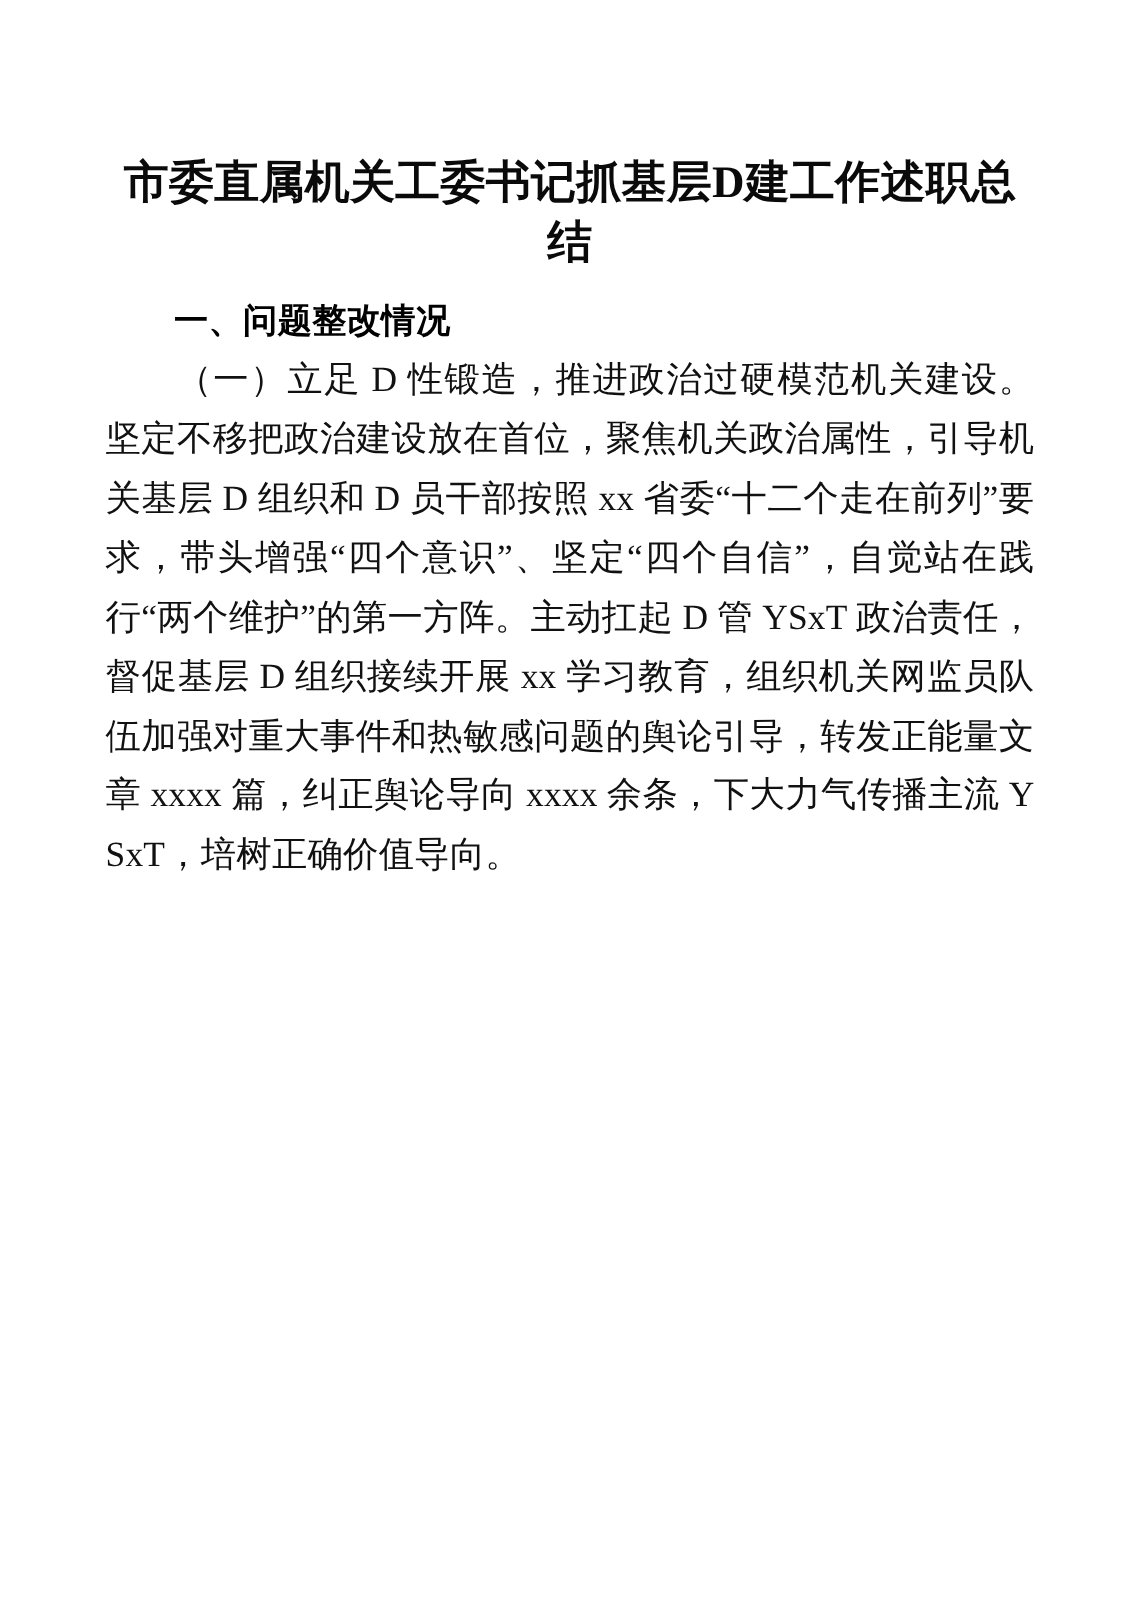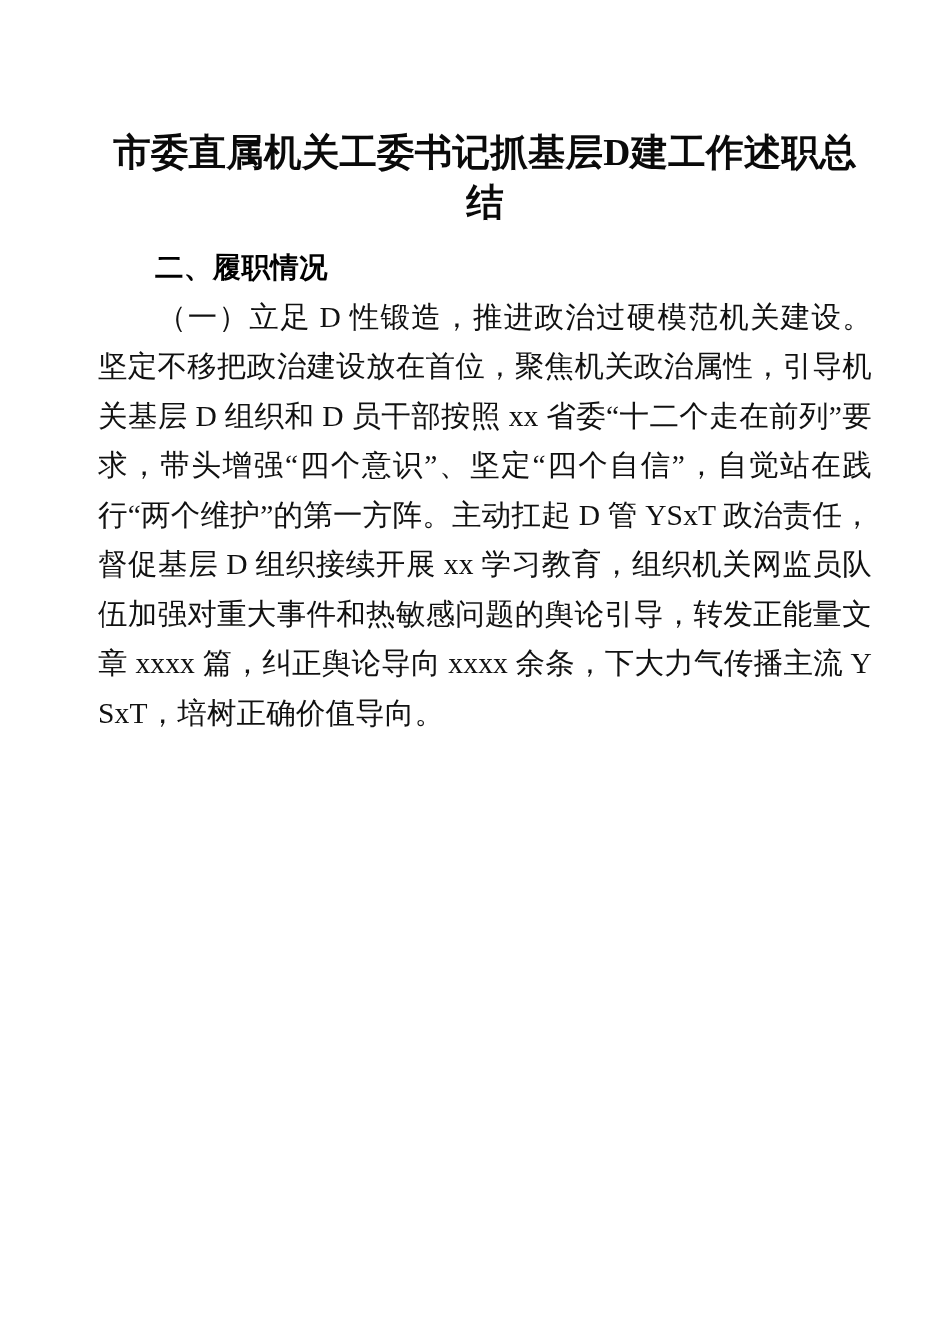--- a/index.html
+++ b/index.html
@@ -20,21 +20,21 @@
     position: relative;
     width: 950px;
     height: 1344px;
     background: #ffffff;
     box-sizing: border-box;
     padding: 0;
   }
 
   .content {
     position: absolute;
-    left: 98px;
+    left: 88px;
     top: 0;
     width: 774px;
   }
 
   
   .doc-title {
     margin: 0;
     padding-top: 128px;
     font-family: "Liberation Serif", "DejaVu Serif", serif;
     font-weight: bold;
@@ -80,20 +80,20 @@
 </style>
 </head>
 <body>
 
 <div class="page">
   <div class="content">
 
     <h1 class="doc-title">市委直属机关工委书记抓基层D建工作述职总结</h1>
 
 
+    <h2 class="section-heading">一、问题整改情况</h2>
 
 
-    <h2 class="section-heading">二、履职情况</h2>
 
     <p class="body-para">（一）立足 D 性锻造，推进政治过硬模范机关建设。坚定不移把政治建设放在首位，聚焦机关政治属性，引导机关基层 D 组织和 D 员干部按照 xx 省委“十二个走在前列”要求，带头增强“四个意识”、坚定“四个自信”，自觉站在践行“两个维护”的第一方阵。主动扛起 D 管 YSxT 政治责任，督促基层 D 组织接续开展 xx 学习教育，组织机关网监员队伍加强对重大事件和热敏感问题的舆论引导，转发正能量文章 xxxx 篇，纠正舆论导向 xxxx 余条，下大力气传播主流 YSxT，培树正确价值导向。</p>
 
   </div>
 </div>
 
 </body></html>

